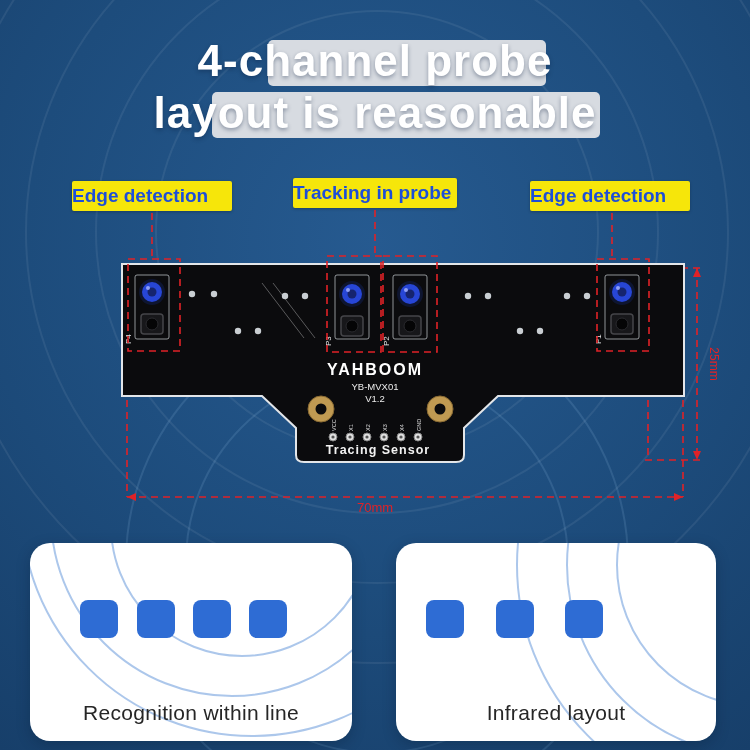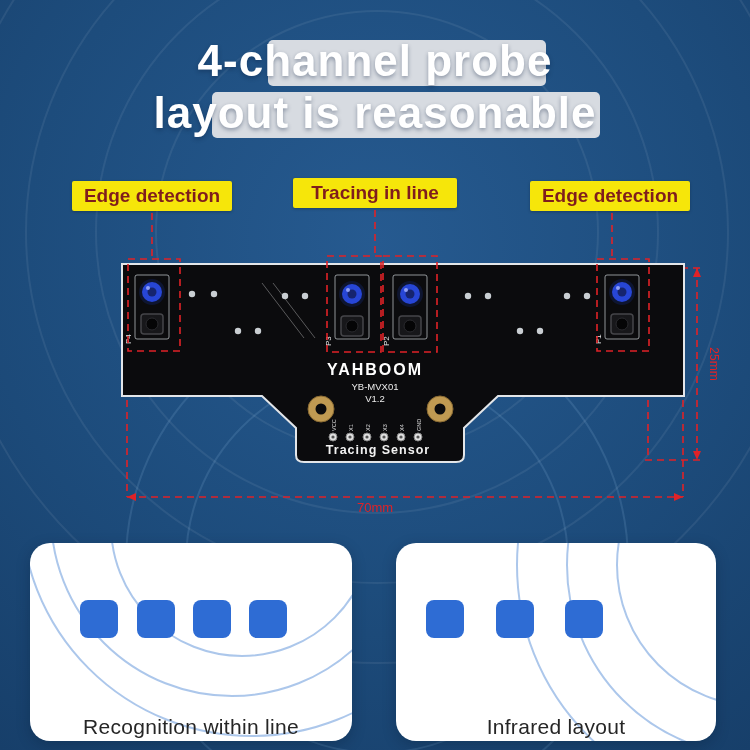--- a/index.html
+++ b/index.html
@@ -14,39 +14,39 @@
   
   .hl-bar{position:absolute;background:#d7dbe1;border-radius:5px;}
   .title-line{
     position:absolute;left:0;width:100%;text-align:center;
     color:#ffffff;font-size:44px;font-weight:bold;letter-spacing:1px;
     text-shadow:0 2px 4px rgba(10,30,60,0.38);
   }
 
   
   .callout{
-    position:absolute;background:#f6e60a;color:#7f1d1d;
-    font-size:19px;font-weight:bold;text-align:center;
+    position:absolute;background:#f6e60a;color:#1d4ed8;
+    font-size:19px;font-weight:bold;
     height:30px;line-height:30px;border-radius:2px;
     box-shadow:0 1px 3px rgba(0,0,0,0.25);
   }
 
   
   .board-svg{position:absolute;left:0;top:0;}
   .board-svg text{font-family:"Liberation Sans",sans-serif;}
 
   
   .card{
     position:absolute;top:543px;height:198px;background:#ffffff;
     border-radius:20px;overflow:hidden;box-shadow:0 4px 14px rgba(5,20,40,0.25);
   }
   .card-arc{position:absolute;border-radius:50%;border:2px solid rgba(70,130,210,0.45);}
   .sq{position:absolute;top:57px;width:38px;height:38px;border-radius:8px;background:#2e6cd4;}
   .card-caption{
-    position:absolute;left:0;right:0;top:172px;text-align:center;
+    position:absolute;left:0;right:0;top:158px;text-align:center;
     color:#262626;font-size:21px;letter-spacing:0.3px;
   }
 </style>
 </head>
 <body>
 
 <div class="stage">
 
   <div class="ripple" style="width:440px;height:440px;left:155px;top:10px;"></div>
   <div class="ripple" style="width:560px;height:560px;left:95px;top:-50px;"></div>
@@ -55,21 +55,21 @@
   <div class="ripple low" style="width:500px;height:500px;left:125px;top:310px;"></div>
   <div class="ripple low" style="width:380px;height:380px;left:185px;top:370px;"></div>
 
   <div class="hl-bar" style="left:268px;top:40px;width:278px;height:46px;"></div>
   <div class="hl-bar" style="left:212px;top:92px;width:388px;height:46px;"></div>
 
   <div class="title-line" style="top:36px;">4-channel probe</div>
   <div class="title-line" style="top:88px;text-align:center;">layout is reasonable</div>
 
   <div class="callout" style="left:72px;top:181px;width:160px;">Edge detection</div>
-  <div class="callout" style="left:293px;top:178px;width:164px;">Tracing in line</div>
+  <div class="callout" style="left:293px;top:178px;width:164px;">Tracking in probe</div>
   <div class="callout" style="left:530px;top:181px;width:160px;">Edge detection</div>
 
   <svg class="board-svg" width="750" height="750" viewBox="0 0 750 750">
 
     <g stroke="#e02227" stroke-width="1.6" stroke-dasharray="7 5" fill="none">
       <path d="M152,213 V258"></path>
       <path d="M375,210 V255"></path>
       <path d="M612,213 V258"></path>
     </g>
 

